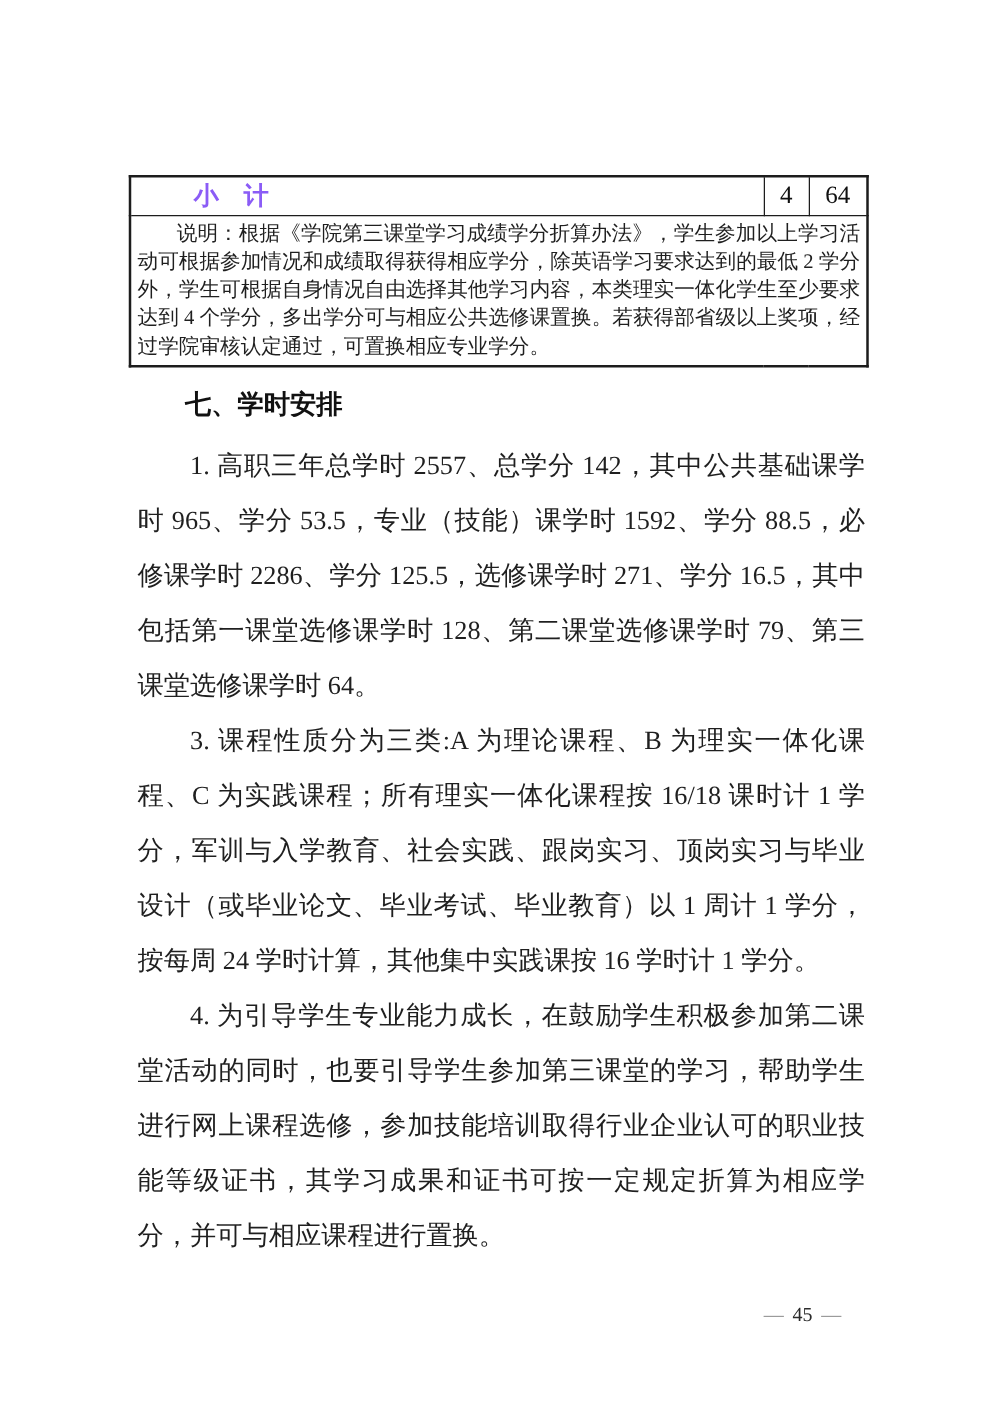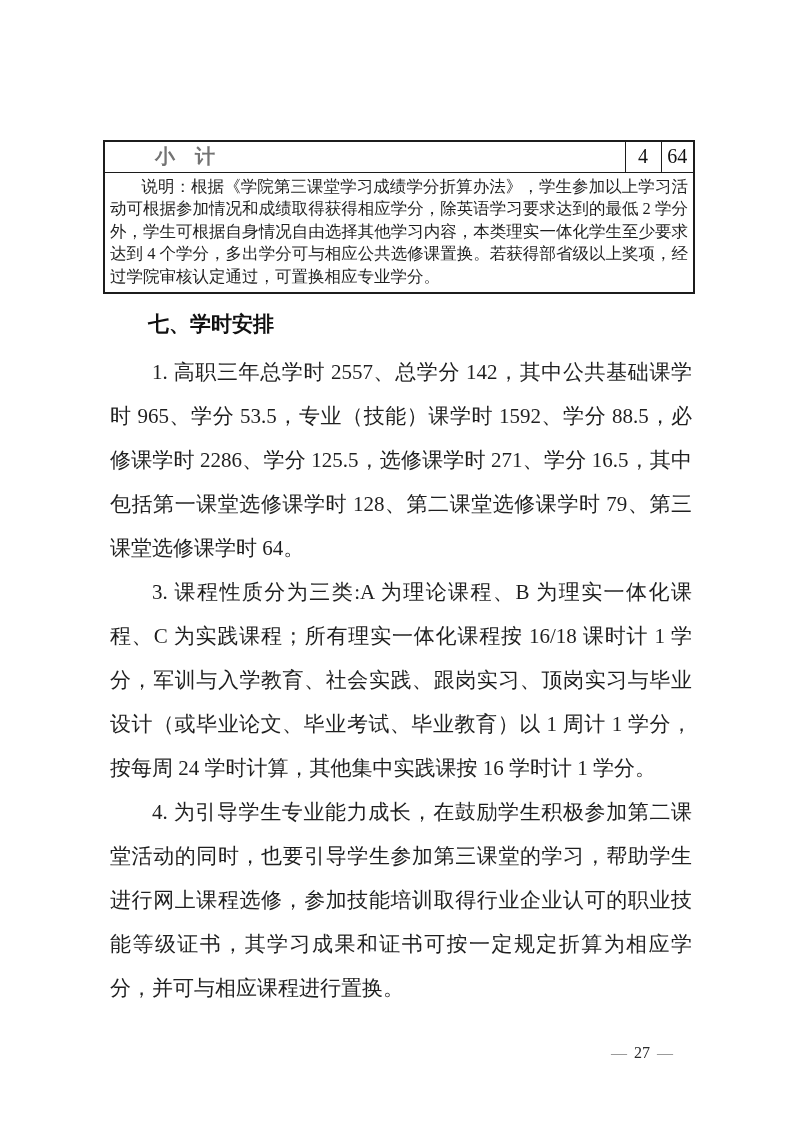--- a/index.html
+++ b/index.html
@@ -28,29 +28,29 @@
   .credits-table td {
     border: 1px solid #1c1c1c;
     vertical-align: middle;
   }
   .label-cell {
     height: 31px;
     padding-left: 50px;
     font-family: "Liberation Sans", "DejaVu Sans", sans-serif;
     font-weight: bold;
     font-size: 20px;
-    color: #737373;
+    color: #8b5cf6;
   }
   .num-cell {
     text-align: center;
     font-size: 20px;
     color: #111;
   }
   .num-cell.col1 { width: 36px; }
-  .num-cell.col2 { width: 33px; margin-left: 14px; }
+  .num-cell.col2 { width: 47px; margin-left: 14px; }
   .note-cell {
     font-size: 16.5px;
     line-height: 22.5px;
     text-align: justify;
     text-justify: inter-character;
     text-indent: 1.9em;
     padding: 3px 5px 4px 5px;
     color: #1f1f1f;
   }
 
@@ -113,16 +113,16 @@
   </table>
 
   <div class="body-text">
     <div class="section-heading">七、学时安排</div>
     <p class="para">1. 高职三年总学时 2557、总学分 142，其中公共基础课学时 965、学分 53.5，专业（技能）课学时 1592、学分 88.5，必修课学时 2286、学分 125.5，选修课学时 271、学分 16.5，其中包括第一课堂选修课学时 128、第二课堂选修课学时 79、第三课堂选修课学时 64。</p>
     <p class="para">3. 课程性质分为三类:A 为理论课程、B 为理实一体化课程、C 为实践课程；所有理实一体化课程按 16/18 课时计 1 学分，军训与入学教育、社会实践、跟岗实习、顶岗实习与毕业设计（或毕业论文、毕业考试、毕业教育）以 1 周计 1 学分，按每周 24 学时计算，其他集中实践课按 16 学时计 1 学分。</p>
     <p class="para">4. 为引导学生专业能力成长，在鼓励学生积极参加第二课堂活动的同时，也要引导学生参加第三课堂的学习，帮助学生进行网上课程选修，参加技能培训取得行业企业认可的职业技能等级证书，其学习成果和证书可按一定规定折算为相应学分，并可与相应课程进行置换。</p>
   </div>
 
   <div class="page-footer">
-    <span class="dash">—</span><span class="page-num">27</span><span class="dash">—</span>
+    <span class="dash">—</span><span class="page-num">45</span><span class="dash">—</span>
   </div>
 
 </div>
 
 </body></html>

